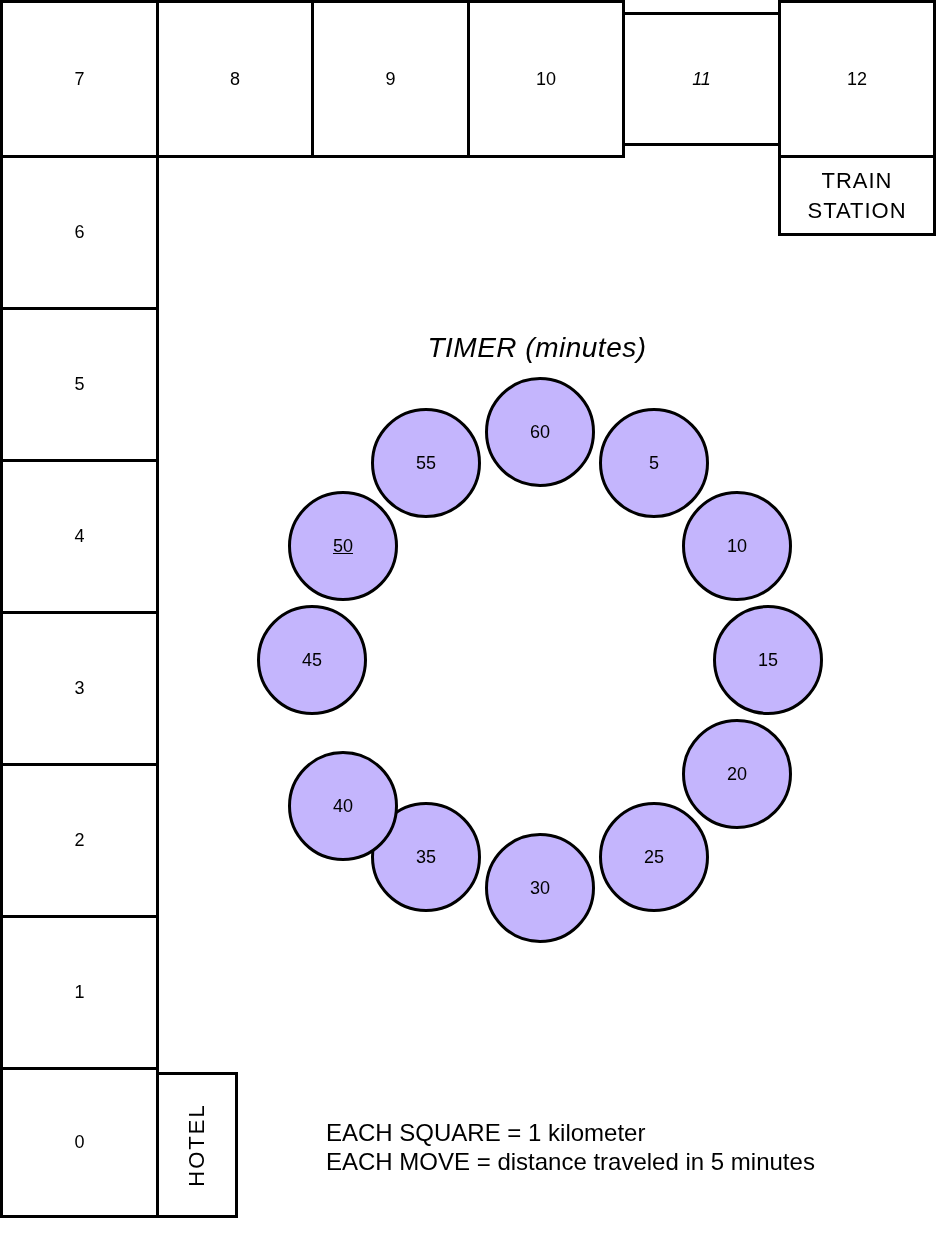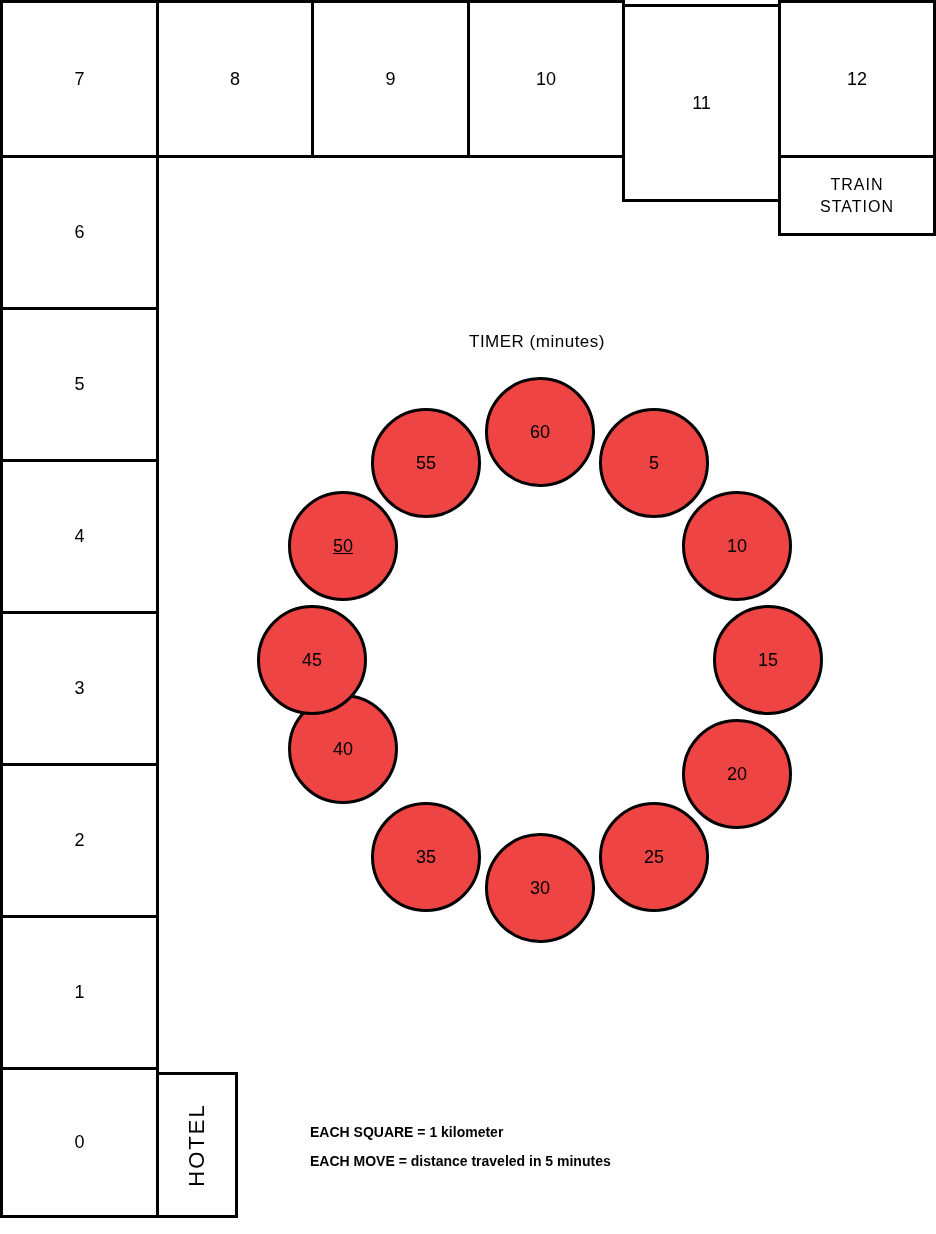--- a/index.html
+++ b/index.html
@@ -26,21 +26,21 @@
     position: absolute;
     left: 778px; top: 155px;
     width: 158px; height: 81px;
     box-sizing: border-box;
     border: 3px solid #000;
     background: #fff;
     display: flex;
     flex-direction: column;
     align-items: center;
     justify-content: center;
-    font-size: 16px;
+    font-size: 22px;
     line-height: 1.35;
     letter-spacing: 1px;
   }
   .hotel {
     position: absolute;
     left: 156px; top: 1072px;
     width: 82px; height: 146px;
     box-sizing: border-box;
     border: 3px solid #000;
     background: #fff;
@@ -52,56 +52,56 @@
     transform: rotate(-90deg);
     white-space: nowrap;
     font-size: 22px;
     letter-spacing: 2px;
   }
   .timer-title {
     position: absolute;
     left: 337px; top: 332px;
     width: 400px;
     text-align: center;
-    font-size: 17px;
+    font-size: 28px;
     letter-spacing: 0.5px;
+    font-style: italic;
   }
   .timer-circle {
     position: absolute;
     width: 110px; height: 110px;
     box-sizing: border-box;
     border: 3px solid #000;
     border-radius: 50%;
-    background: #ef4444;
+    background: #c4b5fd;
     display: flex;
     align-items: center;
     justify-content: center;
     font-size: 18px;
   }
   .legend {
     position: absolute;
-    left: 310px; top: 1118px;
-    font-size: 14px;
+    left: 326px; top: 1118px;
+    font-size: 24px;
     line-height: 29px;
     white-space: nowrap;
-    font-weight: bold;
   }
   .legend-line-indent { margin-left: 27px; }
 </style>
 </head>
 <body>
 
 <div class="page">
 
   <div id="board">
       <div class="square" style="left: 0px; top: 0px; width: 159px; height: 158px;">7</div>
       <div class="square" style="left: 156px; top: 0px; width: 158px; height: 158px;">8</div>
       <div class="square" style="left: 311px; top: 0px; width: 159px; height: 158px;">9</div>
       <div class="square" style="left: 467px; top: 0px; width: 158px; height: 158px;">10</div>
-      <div class="square" style="left: 622px; top: 4px; width: 159px; height: 198px;">11</div>
+      <div class="square" style="left: 622px; top: 12px; width: 159px; height: 134px; font-style: italic;">11</div>
       <div class="square" style="left: 778px; top: 0px; width: 158px; height: 158px;">12</div>
       <div class="square" style="left: 0px; top: 155px; width: 159px; height: 155px;">6</div>
       <div class="square" style="left: 0px; top: 307px; width: 159px; height: 155px;">5</div>
       <div class="square" style="left: 0px; top: 459px; width: 159px; height: 155px;">4</div>
       <div class="square" style="left: 0px; top: 611px; width: 159px; height: 155px;">3</div>
       <div class="square" style="left: 0px; top: 763px; width: 159px; height: 155px;">2</div>
       <div class="square" style="left: 0px; top: 915px; width: 159px; height: 155px;">1</div>
       <div class="square" style="left: 0px; top: 1067px; width: 159px; height: 151px;">0</div>
     </div>
 
@@ -118,21 +118,21 @@
 
   <div id="timer">
       <div class="timer-circle" style="left: 485px; top: 377px;">60</div>
       <div class="timer-circle" style="left: 599px; top: 408px;">5</div>
       <div class="timer-circle" style="left: 682px; top: 491px;">10</div>
       <div class="timer-circle" style="left: 713px; top: 605px;">15</div>
       <div class="timer-circle" style="left: 682px; top: 719px;">20</div>
       <div class="timer-circle" style="left: 599px; top: 802px;">25</div>
       <div class="timer-circle" style="left: 485px; top: 833px;">30</div>
       <div class="timer-circle" style="left: 371px; top: 802px;">35</div>
-      <div class="timer-circle" style="left: 288px; top: 694px;">40</div>
+      <div class="timer-circle" style="left: 288px; top: 751px;">40</div>
       <div class="timer-circle" style="left: 257px; top: 605px;">45</div>
       <div class="timer-circle" style="left: 288px; top: 491px; text-decoration: underline;">50</div>
       <div class="timer-circle" style="left: 371px; top: 408px;">55</div>
     </div>
 
   <div class="legend">
     <div class="legend-line">EACH SQUARE = 1 kilometer</div>
     <div class="legend-line">EACH MOVE = distance traveled in 5 minutes</div>
   </div>
 

